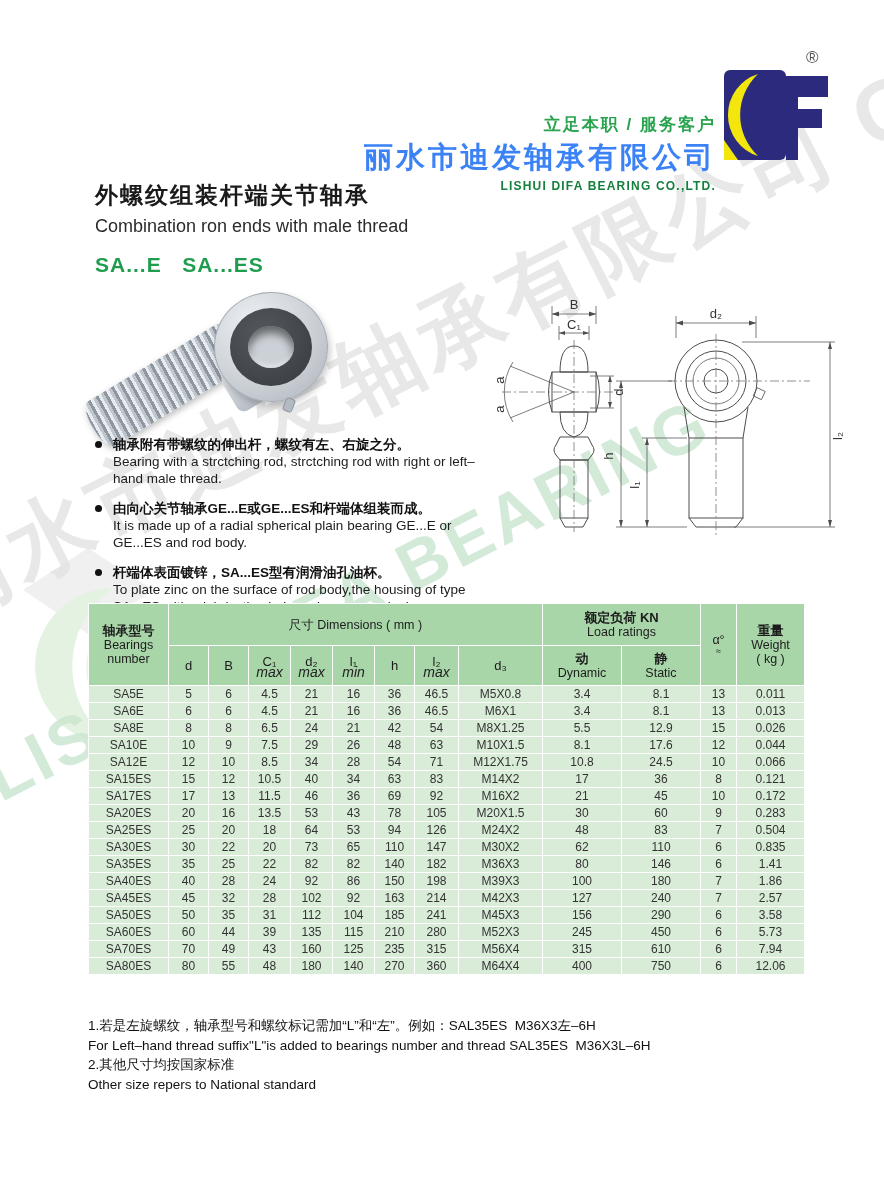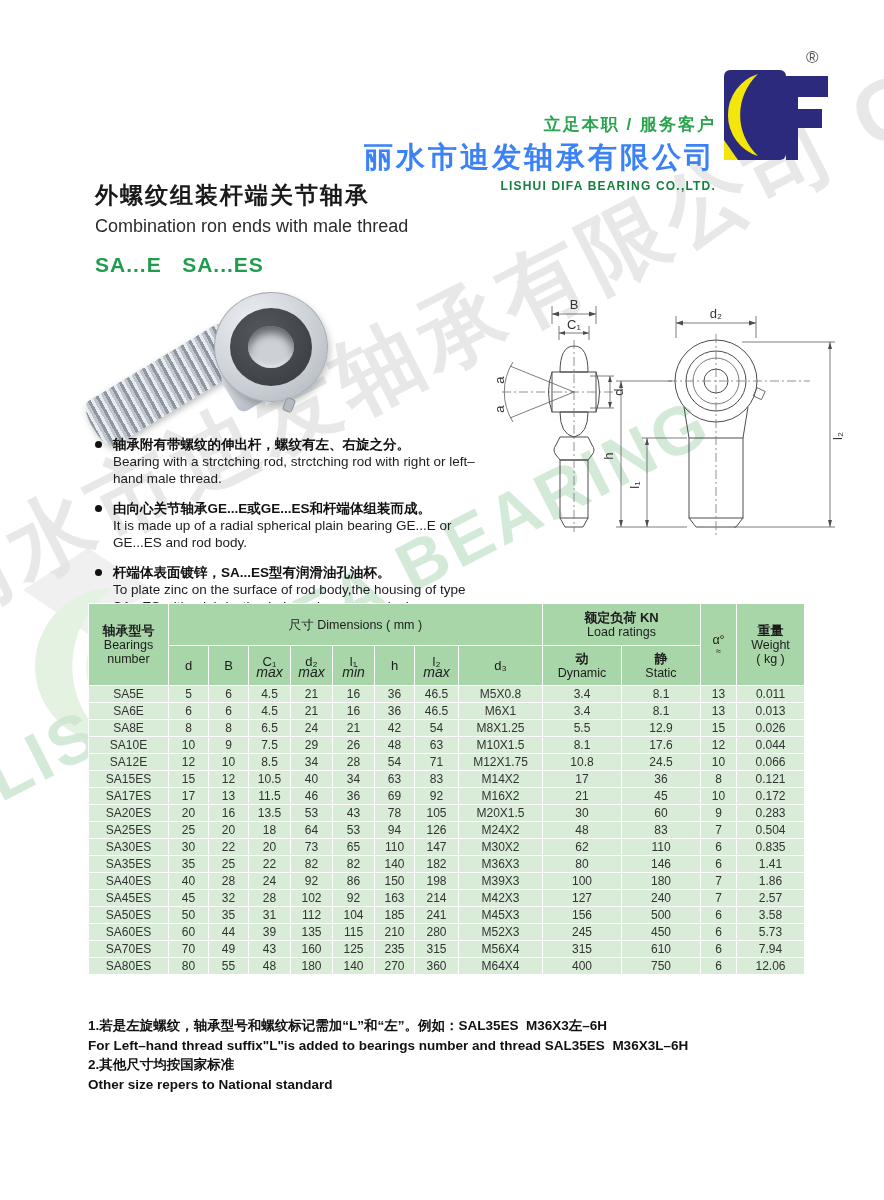--- a/index.html
+++ b/index.html
@@ -71,21 +71,21 @@
   tbody td { background:#d8ecd8; height:17px; font-size:12px; font-weight:normal; color:#333; }
   .hz { font-size:13px; line-height:15px; display:block; }
   .he { font-size:12.5px; line-height:14px; font-weight:normal; display:block; }
   .col-label { font-size:13px; line-height:13px; display:block; font-weight:normal; }
   .col-note { font-size:14px; line-height:9px; display:block; font-weight:normal; color:#222;font-style:italic; }
   .alpha-main { font-size:12.5px; line-height:13px; display:block; font-weight:normal; }
   .alpha-approx { font-size:9px; line-height:9px; display:block; font-weight:normal; }
 
   
   .notes { position:absolute; left:88px; top:1016px; z-index:2; }
-  .note-line { font-size:13.5px; color:#111; line-height:19.5px; white-space:pre;font-weight:bold; }
+  .note-line { font-size:13.5px; color:#111; line-height:19.5px; white-space:pre; }
 </style>
 </head>
 <body>
 
 <div class="page">
 
   <div class="wm-layer">
     <div class="wm wm-zh">丽水市迪发轴承有限公司 CO.,LTD.</div>
     <div class="wm wm-en">LISHUI DIFA BEARING</div>
     <svg class="wm-logo" width="190" height="200" viewBox="0 0 190 200">
@@ -499,21 +499,21 @@
             <td>SA50ES</td>
             <td>50</td>
             <td>35</td>
             <td>31</td>
             <td>112</td>
             <td>104</td>
             <td>185</td>
             <td>241</td>
             <td>M45X3</td>
             <td>156</td>
-            <td>500</td>
+            <td>290</td>
             <td>6</td>
             <td>3.58</td>
           </tr>
           <tr>
             <td>SA60ES</td>
             <td>60</td>
             <td>44</td>
             <td>39</td>
             <td>135</td>
             <td>115</td>

